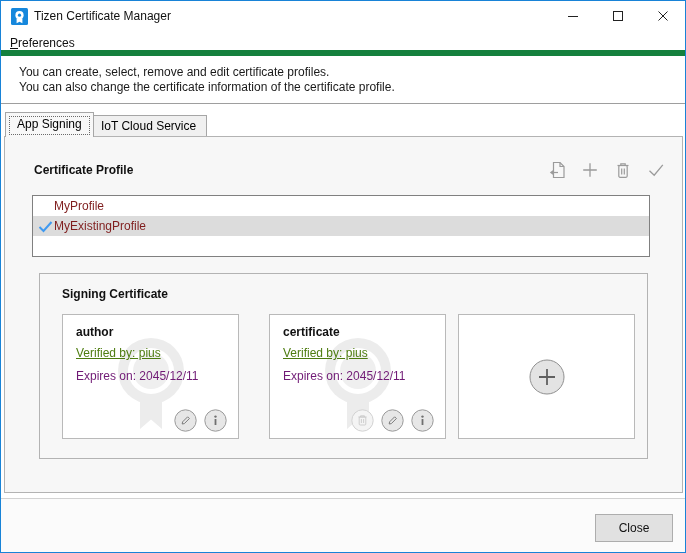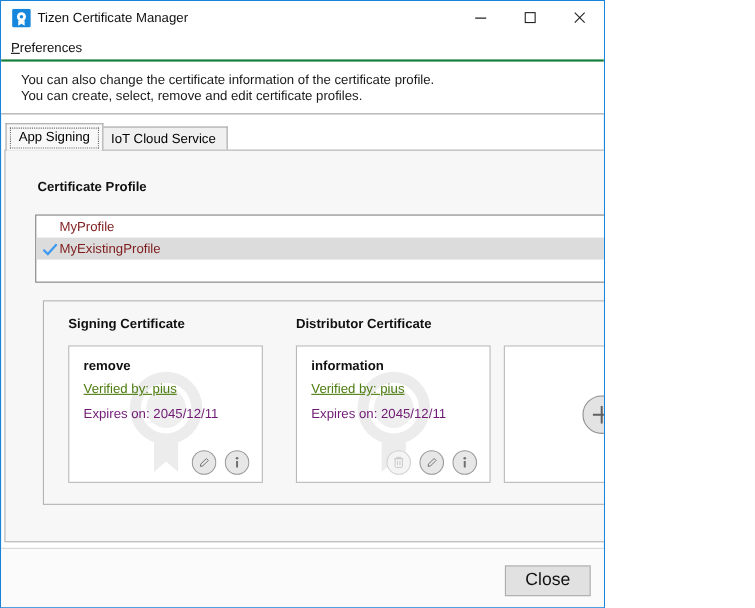--- a/index.html
+++ b/index.html
@@ -1,32 +1,32 @@
 <!DOCTYPE html>
 <html><head>
 <meta charset="utf-8">
 <style>
   * { margin:0; padding:0; box-sizing:border-box; }
   html,body { background:#ffffff; }
   body { font-family:"Liberation Sans", sans-serif; font-size:12px; color:#000; }
 
   .window {
-    position:relative; width:550px; height:553px;
+    position:relative; width:686px; height:553px;
     border:1px solid #1883d7; background:#ffffff; overflow:hidden;
   }
 
   
   .titlebar { position:absolute; left:0; top:0; width:100%; height:30px; background:#fff; }
   .app-icon { position:absolute; left:10px; top:7px; width:17px; height:17px; }
   .title-text { position:absolute; left:33px; top:8px; font-size:12px; color:#111; }
   .win-controls { position:absolute; right:0; top:0; height:30px; display:flex; }
   .win-btn { width:45px; height:30px; display:flex; align-items:center; justify-content:center; }
 
   
-  .menubar { position:absolute; left:0; top:30px; width:100%; height:25px; border-bottom:2px solid #15803d; background:#fff;text-decoration:underline; }
+  .menubar { position:absolute; left:0; top:30px; width:100%; height:25px; border-bottom:6px solid #15803d; background:#fff;text-decoration:underline; }
   .menu-item { display:inline-block; padding:0 6px; margin-left:3px; line-height:24px; color:#111; }
   .menu-item::first-letter { text-decoration:underline; }
 
   
   .intro { position:absolute; left:0; top:56px; width:100%; height:47px; background:#fff; border-bottom:1px solid #9e9e9e; padding:8px 0 0 18px; }
   .intro div { line-height:15px; color:#1a1a1a; }
 
   
   .tab { position:absolute; border:1px solid #a6a6a6; border-bottom:none; }
   .tab-appsign { left:4px; top:111px; height:25px; padding:0 11px; line-height:23px; background:#f8f8f8; z-index:3; }
@@ -59,21 +59,21 @@
   .card-line1 { position:absolute; left:13px; top:31px; color:#4d7c0f; z-index:1;text-decoration:underline; }
   .card-line2 { position:absolute; left:13px; top:54px; color:#701a75; z-index:1; }
   .watermark { position:absolute; left:50%; margin-left:-38px; top:16px; z-index:0; }
   .card-buttons { position:absolute; right:11px; bottom:6px; display:flex; gap:7px; z-index:2; }
   .circle-btn { width:23px; height:23px; background:transparent; border:none; padding:0; }
   .big-plus-btn { position:absolute; left:50%; top:50%; transform:translate(-50%,-50%); width:37px; height:37px; background:transparent; border:none; padding:0; }
 
   
   .bottom-sep { position:absolute; left:0; top:497px; width:100%; height:1px; background:#d2d2d2; }
   .bottom-area { position:absolute; left:0; top:498px; width:100%; height:53px; background:#fbfbfb; }
-  .close-btn { position:absolute; right:12px; top:15px; width:78px; height:28px; background:#e1e1e1; border:1px solid #adadad; font-family:"Liberation Sans", sans-serif; font-size:16px; color:#111; }
+  .close-btn { position:absolute; right:12px; top:15px; width:78px; height:28px; background:#e1e1e1; border:1px solid #adadad; font-family:"Liberation Sans", sans-serif; font-size:12px; color:#111; }
 </style>
 </head>
 <body>
 
 <div class="window">
 
   <div class="titlebar">
     <span class="app-icon">
       <svg width="17" height="17" viewBox="0 0 17 17">
         <rect width="17" height="17" rx="1.5" fill="#1687dc"></rect>
@@ -100,22 +100,22 @@
           </svg>
       </div>
     </div>
   </div>
 
   <div class="menubar">
     <span class="menu-item">Preferences</span>
   </div>
 
   <div class="intro">
+    <div>You can create, select, remove and edit certificate profiles.</div>
     <div>You can also change the certificate information of the certificate profile.</div>
-    <div>You can create, select, remove and edit certificate profiles.</div>
   </div>
 
   <div class="tab tab-iot">
     <span>IoT Cloud Service</span>
   </div>
   <div class="tab tab-appsign">
     <span>App Signing</span>
   </div>
 
   <div class="panel">
@@ -161,30 +161,29 @@
           <svg width="15" height="15" viewBox="0 0 15 15" fill="none" stroke="#3f99f0" stroke-width="2">
             <path d="M1.5 8 L5.5 12 L13.5 3"></path>
           </svg>
         </span>
         <span class="row-label">MyExistingProfile</span>
       </div>
     </div>
 
     <div class="groupbox">
       <div class="cert-heading heading-author">Signing Certificate</div>
-      <div class="cert-heading heading-dist">Distributor Certificate</div>
 
       <div class="card card-author">
         <svg class="watermark" width="76" height="102" viewBox="0 0 76 102">
           <circle cx="38" cy="40" r="33" fill="#ececec"></circle>
           <circle cx="38" cy="40" r="23" fill="#ffffff"></circle>
           <circle cx="38" cy="40" r="18" fill="#efefef"></circle>
           <path d="M27 66 L27 98 L38 88.5 L49 98 L49 66 Z" fill="#ececec"></path>
         </svg>
-        <div class="card-title">remove</div>
+        <div class="card-title">author</div>
         <div class="card-line1">Verified by: pius</div>
         <div class="card-line2">Expires on: 2045/12/11</div>
         <div class="card-buttons">
           <button class="circle-btn">
             <svg width="23" height="23" viewBox="0 0 23 23">
               <circle cx="11.5" cy="11.5" r="10.7" fill="#e7e7e7" stroke="#9a9a9a" stroke-width="1"></circle>
               <path d="M8.2 15 l.35 -2.1 5.1 -5.1 1.75 1.75 -5.1 5.1 z" fill="none" stroke="#707070" stroke-width="0.9"></path>
             </svg>
           </button>
           <button class="circle-btn">
@@ -197,21 +196,21 @@
         </div>
       </div>
 
       <div class="card card-dist">
         <svg class="watermark" width="76" height="102" viewBox="0 0 76 102">
           <circle cx="38" cy="40" r="33" fill="#ececec"></circle>
           <circle cx="38" cy="40" r="23" fill="#ffffff"></circle>
           <circle cx="38" cy="40" r="18" fill="#efefef"></circle>
           <path d="M27 66 L27 98 L38 88.5 L49 98 L49 66 Z" fill="#ececec"></path>
         </svg>
-        <div class="card-title">information</div>
+        <div class="card-title">certificate</div>
         <div class="card-line1">Verified by: pius</div>
         <div class="card-line2">Expires on: 2045/12/11</div>
         <div class="card-buttons">
           <button class="circle-btn">
             <svg width="23" height="23" viewBox="0 0 23 23">
               <circle cx="11.5" cy="11.5" r="10.7" fill="#f4f4f4" stroke="#d2d2d2" stroke-width="1"></circle>
               <g fill="none" stroke="#c9c9c9" stroke-width="0.9">
                 <path d="M7.3 8 H15.7"></path>
                 <path d="M9.6 8 V6.8 H13.4 V8"></path>
                 <rect x="8.2" y="8" width="6.6" height="8" rx="1"></rect>

